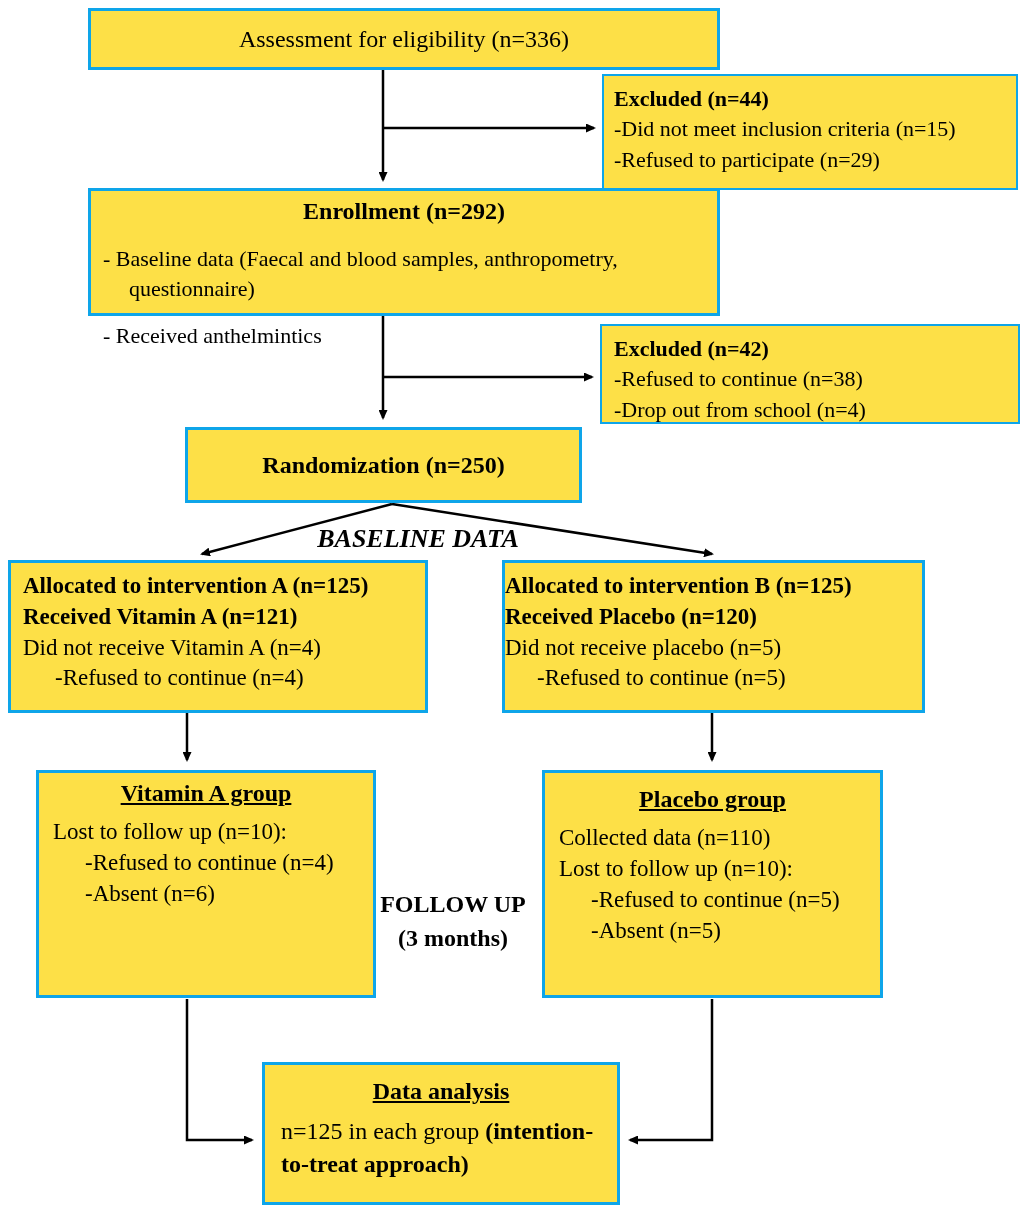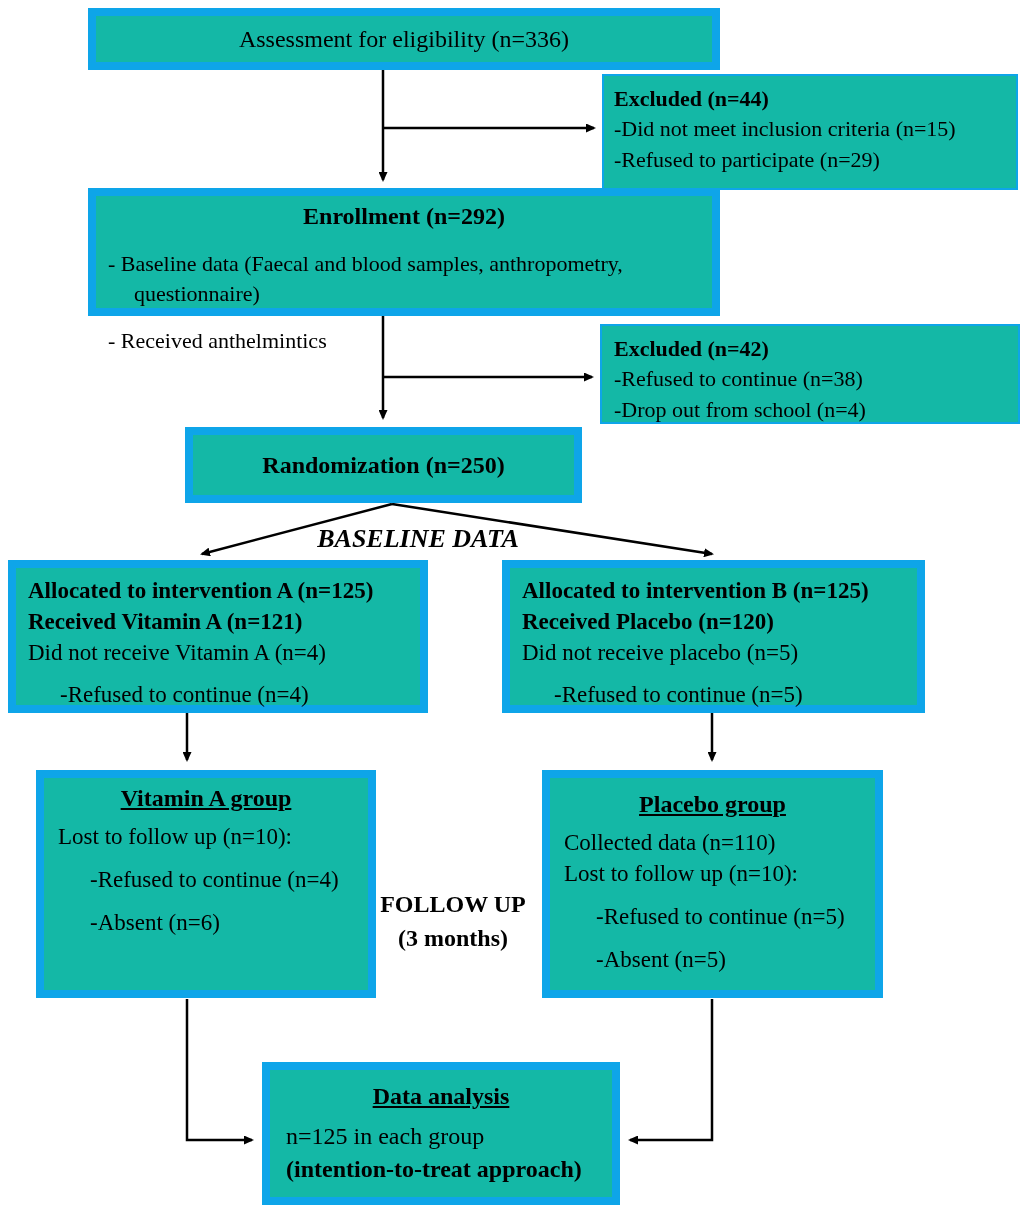--- a/index.html
+++ b/index.html
@@ -3,34 +3,34 @@
 <meta charset="utf-8">
 <style>
   html,body { margin:0; padding:0; background:#ffffff; }
   #stage {
     position:relative; width:1024px; height:1212px;
     background:#ffffff; overflow:hidden;
     font-family:"Liberation Serif", serif; color:#000;
   }
   #connectors { position:absolute; left:0; top:0; z-index:0; }
   .box {
-    position:absolute; box-sizing:border-box; background:#14b8a6;
-    border:8px solid #0ea5e9; z-index:1;
+    position:absolute; box-sizing:border-box; background:#fde047;
+    border:3px solid #0ea5e9; z-index:1;
   }
   .box.thin { border-width:2px; }
   .center-text { display:flex; align-items:center; justify-content:center; text-align:center; }
   .t24 { font-size:24px; }
   .t23 { font-size:23px; line-height:1.34; }
   .t22 { font-size:22px; line-height:1.38; }
   .bold { font-weight:bold; }
   .ctitle { text-align:center; font-weight:bold; }
   .utitle { text-align:center; font-weight:bold; text-decoration:underline; font-size:24px; margin-bottom:8px; }
   .pad { padding:6px 12px; }
   .hang { padding-left:26px; text-indent:-26px;margin-top:16px; }
-  .ind { padding-left:32px;margin-top:12px; }
+  .ind { padding-left:32px; }
   .freelabel {
     position:absolute; z-index:2; text-align:center; font-weight:bold; background:transparent;
   }
 </style>
 </head>
 <body>
 
 <div id="stage">
 
   <svg id="connectors" width="1024" height="1212" viewBox="0 0 1024 1212">
@@ -79,21 +79,21 @@
 
   <div class="freelabel" style="left:288px; top:524px; width:260px; font-size:26px;font-style:italic;">BASELINE DATA</div>
 
   <div class="box t23" style="left:8px; top:560px; width:420px; height:153px; padding:8px 12px;">
     <div class="bold">Allocated to intervention A (n=125)</div>
     <div class="bold">Received Vitamin A (n=121)</div>
     <div>Did not receive Vitamin A (n=4)</div>
     <div class="ind">-Refused to continue (n=4)</div>
   </div>
 
-  <div class="box t23" style="left:502px; top:560px; width:423px; height:153px; padding:8px 12px;">
+  <div class="box t23" style="left:502px; top:560px; width:423px; height:153px; padding:8px 0;">
     <div class="bold">Allocated to intervention B (n=125)</div>
     <div class="bold">Received Placebo (n=120)</div>
     <div>Did not receive placebo (n=5)</div>
     <div class="ind">-Refused to continue (n=5)</div>
   </div>
 
   <div class="box t23" style="left:36px; top:770px; width:340px; height:228px; padding:4px 14px;">
     <div class="utitle">Vitamin A group</div>
     <div>Lost to follow up (n=10):</div>
     <div class="ind">-Refused to continue (n=4)</div>

